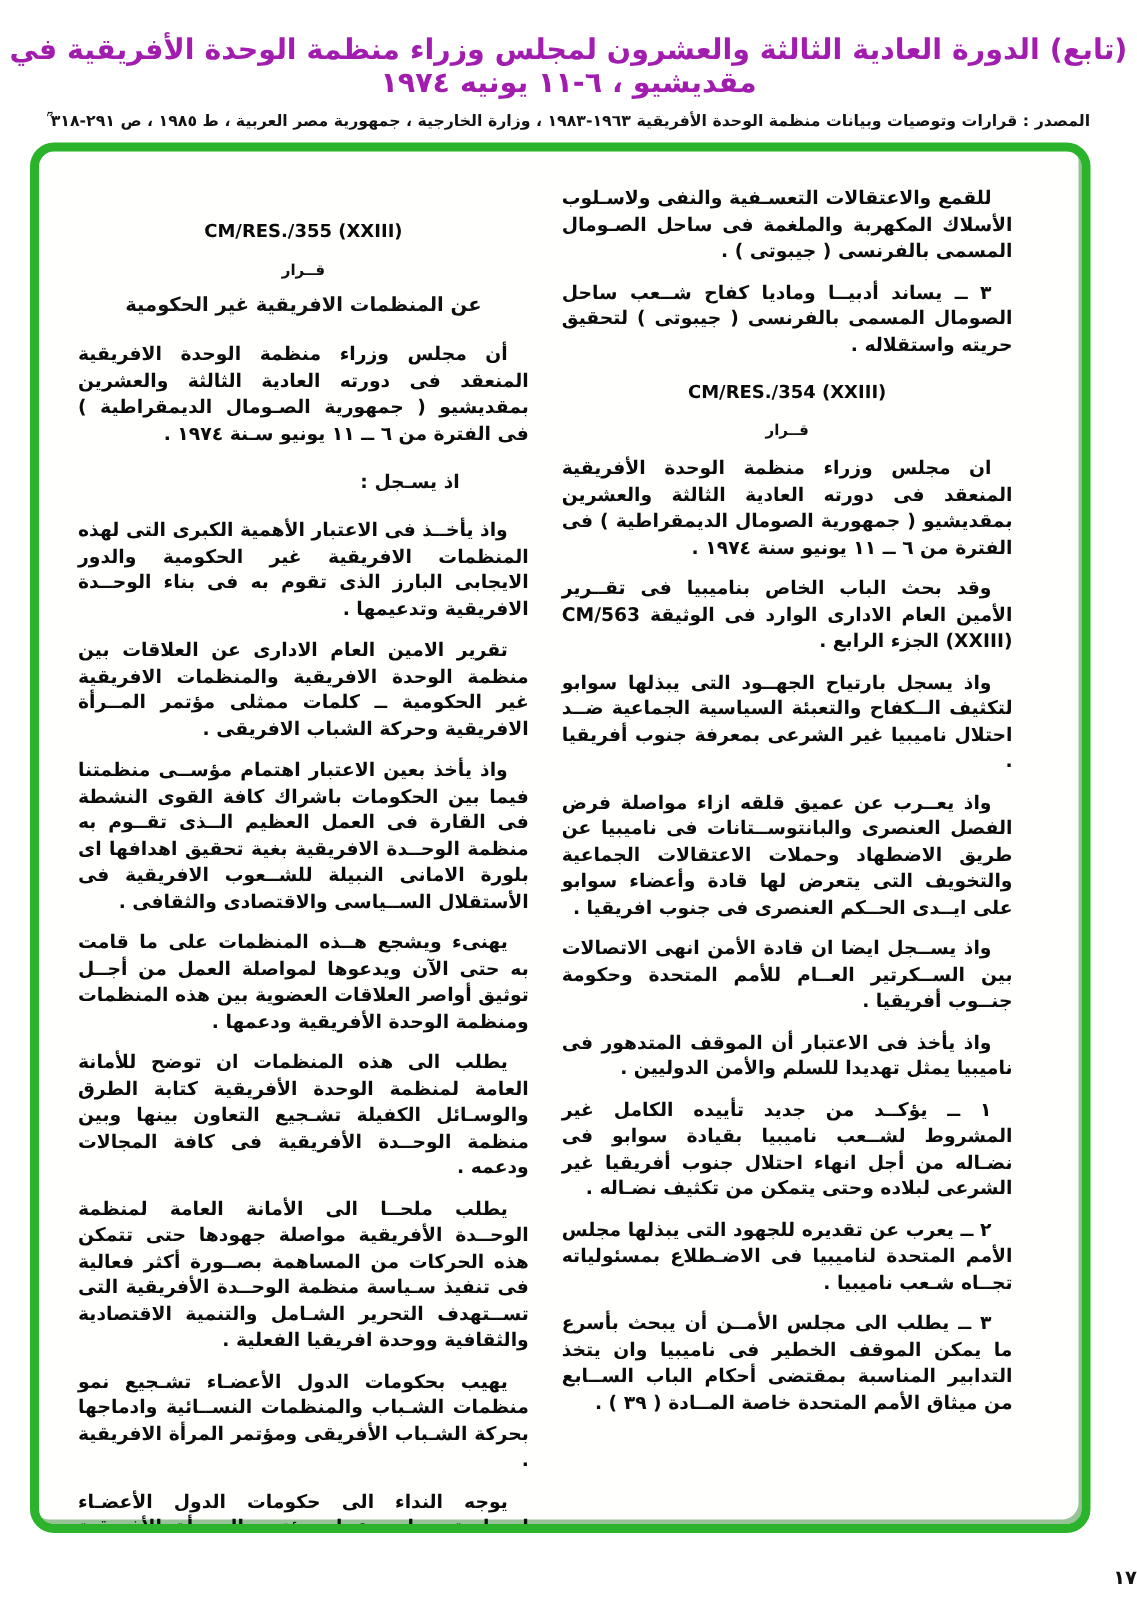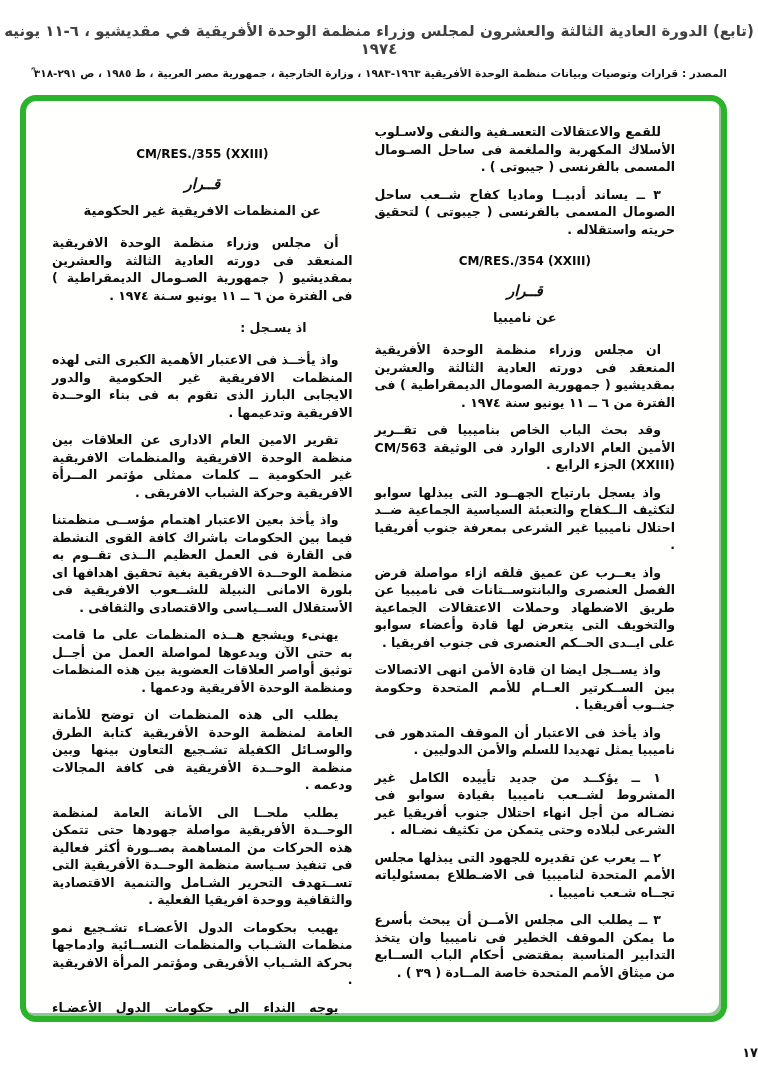--- a/index.html
+++ b/index.html
@@ -9,22 +9,22 @@
     position: relative;
     font-family: "DejaVu Sans", sans-serif;
     color: #111;
     overflow: hidden;
   }
   .scan-header {
     position: absolute; top: 22px; left: 0; right: 0;
     text-align: center; direction: rtl;
   }
   .scan-header .h-line1 {
-    font-size: 15px; font-weight: bold; letter-spacing: 0;
-    color: #404040;
+    font-size: 19px; font-weight: bold; letter-spacing: 0;
+    color: #a21caf;
   }
   .scan-header .h-line2 {
     margin-top: 9px;
     font-size: 10.5px; font-weight: bold; color: #141414;
   }
   .doc-frame {
     position: absolute; left: 20px; top: 95px;
     width: 707px; height: 927px;
     border: 6px solid #2bb32b;
     border-radius: 16px;
@@ -50,23 +50,22 @@
     color: #0c0c0c;
   }
   .cm-ref {
     direction: ltr; text-align: center;
     font-family: "DejaVu Sans", sans-serif;
     font-size: 12px; font-weight: bold;
     margin: 16px 0 10px 0;
     color: #0a0a0a;
   }
   .res-title {
-    text-align: center; font-size: 15px; font-weight: bold;
+    text-align: center; font-size: 10px; font-weight: bold;
     margin: 14px 0 10px 0;
-    font-style: italic;
   }
   .res-subtitle {
     text-align: center; font-size: 13px; font-weight: bold;
     margin: 0 0 16px 0;
   }
   .marker-line {
     font-size: 12.5px; font-weight: bold;
     text-indent: 46px; direction: rtl;
     margin: 16px 0 16px 0;
   }
@@ -87,21 +86,20 @@
 
 <div class="doc-frame">
   <div class="columns">
 
     <div class="col col-right">
       <p class="para">للقمع والاعتقالات التعسـفية والنفى ولاسـلوب الأسلاك المكهربة والملغمة فى ساحل الصـومال المسمى بالفرنسى ( جيبوتى ) .</p>
       <p class="para">٣ ــ يساند أدبيــا وماديا كفاح شــعب ساحل الصومال المسمى بالفرنسى ( جيبوتى ) لتحقيق حريته واستقلاله .</p>
 
       <div class="cm-ref">CM/RES./354 (XXIII)</div>
       <div class="res-title">قــرار</div>
-      <div class="res-subtitle">عن ناميبيا</div>
 
       <p class="para">ان مجلس وزراء منظمة الوحدة الأفريقية المنعقد فى دورته العادية الثالثة والعشرين بمقديشيو ( جمهورية الصومال الديمقراطية ) فى الفترة من ٦ ــ ١١ يونيو سنة ١٩٧٤ .</p>
       <p class="para">وقد بحث الباب الخاص بناميبيا فى تقــرير الأمين العام الادارى الوارد فى الوثيقة CM/563 (XXIII) الجزء الرابع .</p>
       <p class="para">واذ يسجل بارتياح الجهــود التى يبذلها سوابو لتكثيف الــكفاح والتعبئة السياسية الجماعية ضــد احتلال ناميبيا غير الشرعى بمعرفة جنوب أفريقيا .</p>
       <p class="para">واذ يعــرب عن عميق قلقه ازاء مواصلة فرض الفصل العنصرى والبانتوســتانات فى ناميبيا عن طريق الاضطهاد وحملات الاعتقالات الجماعية والتخويف التى يتعرض لها قادة وأعضاء سوابو على ايــدى الحــكم العنصرى فى جنوب افريقيا .</p>
       <p class="para">واذ يســجل ايضا ان قادة الأمن انهى الاتصالات بين الســكرتير العــام للأمم المتحدة وحكومة جنــوب أفريقيا .</p>
       <p class="para">واذ يأخذ فى الاعتبار أن الموقف المتدهور فى ناميبيا يمثل تهديدا للسلم والأمن الدوليين .</p>
       <p class="para">١ ــ يؤكــد من جديد تأييده الكامل غير المشروط لشــعب ناميبيا بقيادة سوابو فى نضـاله من أجل انهاء احتلال جنوب أفريقيا غير الشرعى لبلاده وحتى يتمكن من تكثيف نضـاله .</p>
       <p class="para">٢ ــ يعرب عن تقديره للجهود التى يبذلها مجلس الأمم المتحدة لناميبيا فى الاضـطلاع بمسئولياته تجــاه شـعب ناميبيا .</p>
       <p class="para">٣ ــ يطلب الى مجلس الأمــن أن يبحث بأسرع ما يمكن الموقف الخطير فى ناميبيا وان يتخذ التدابير المناسبة بمقتضى أحكام الباب الســابع من ميثاق الأمم المتحدة خاصة المــادة ( ٣٩ ) .</p>

